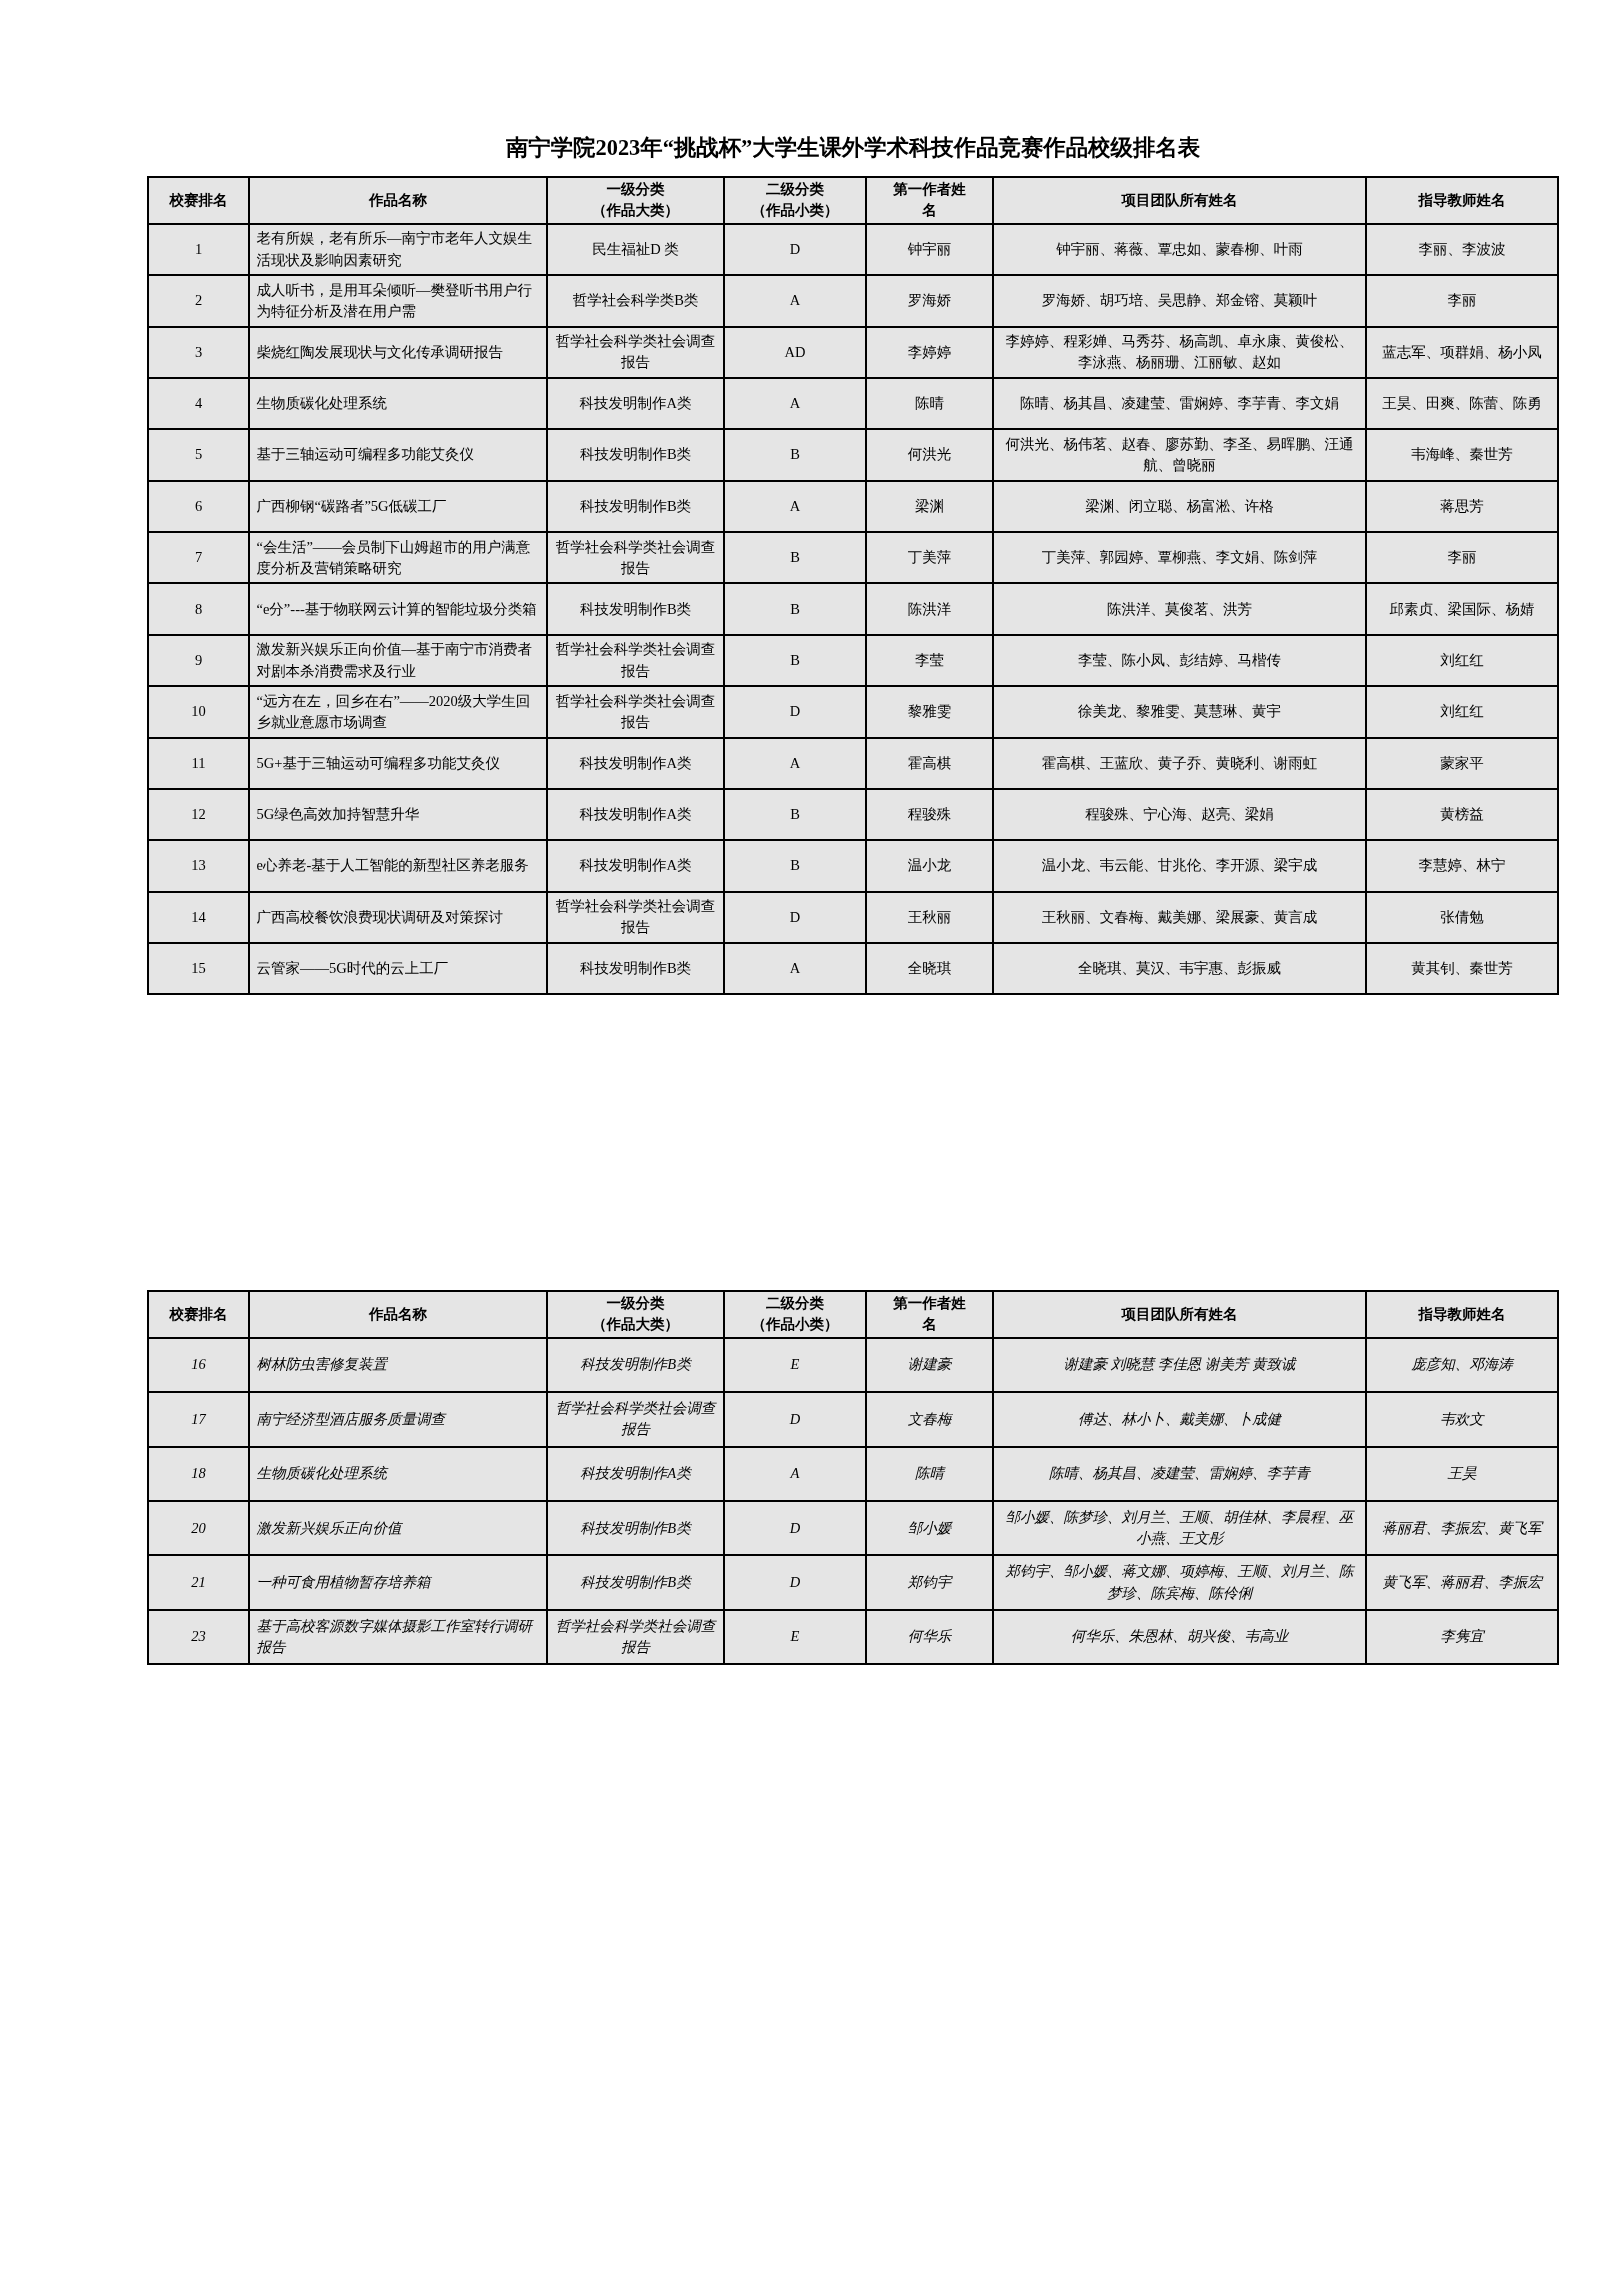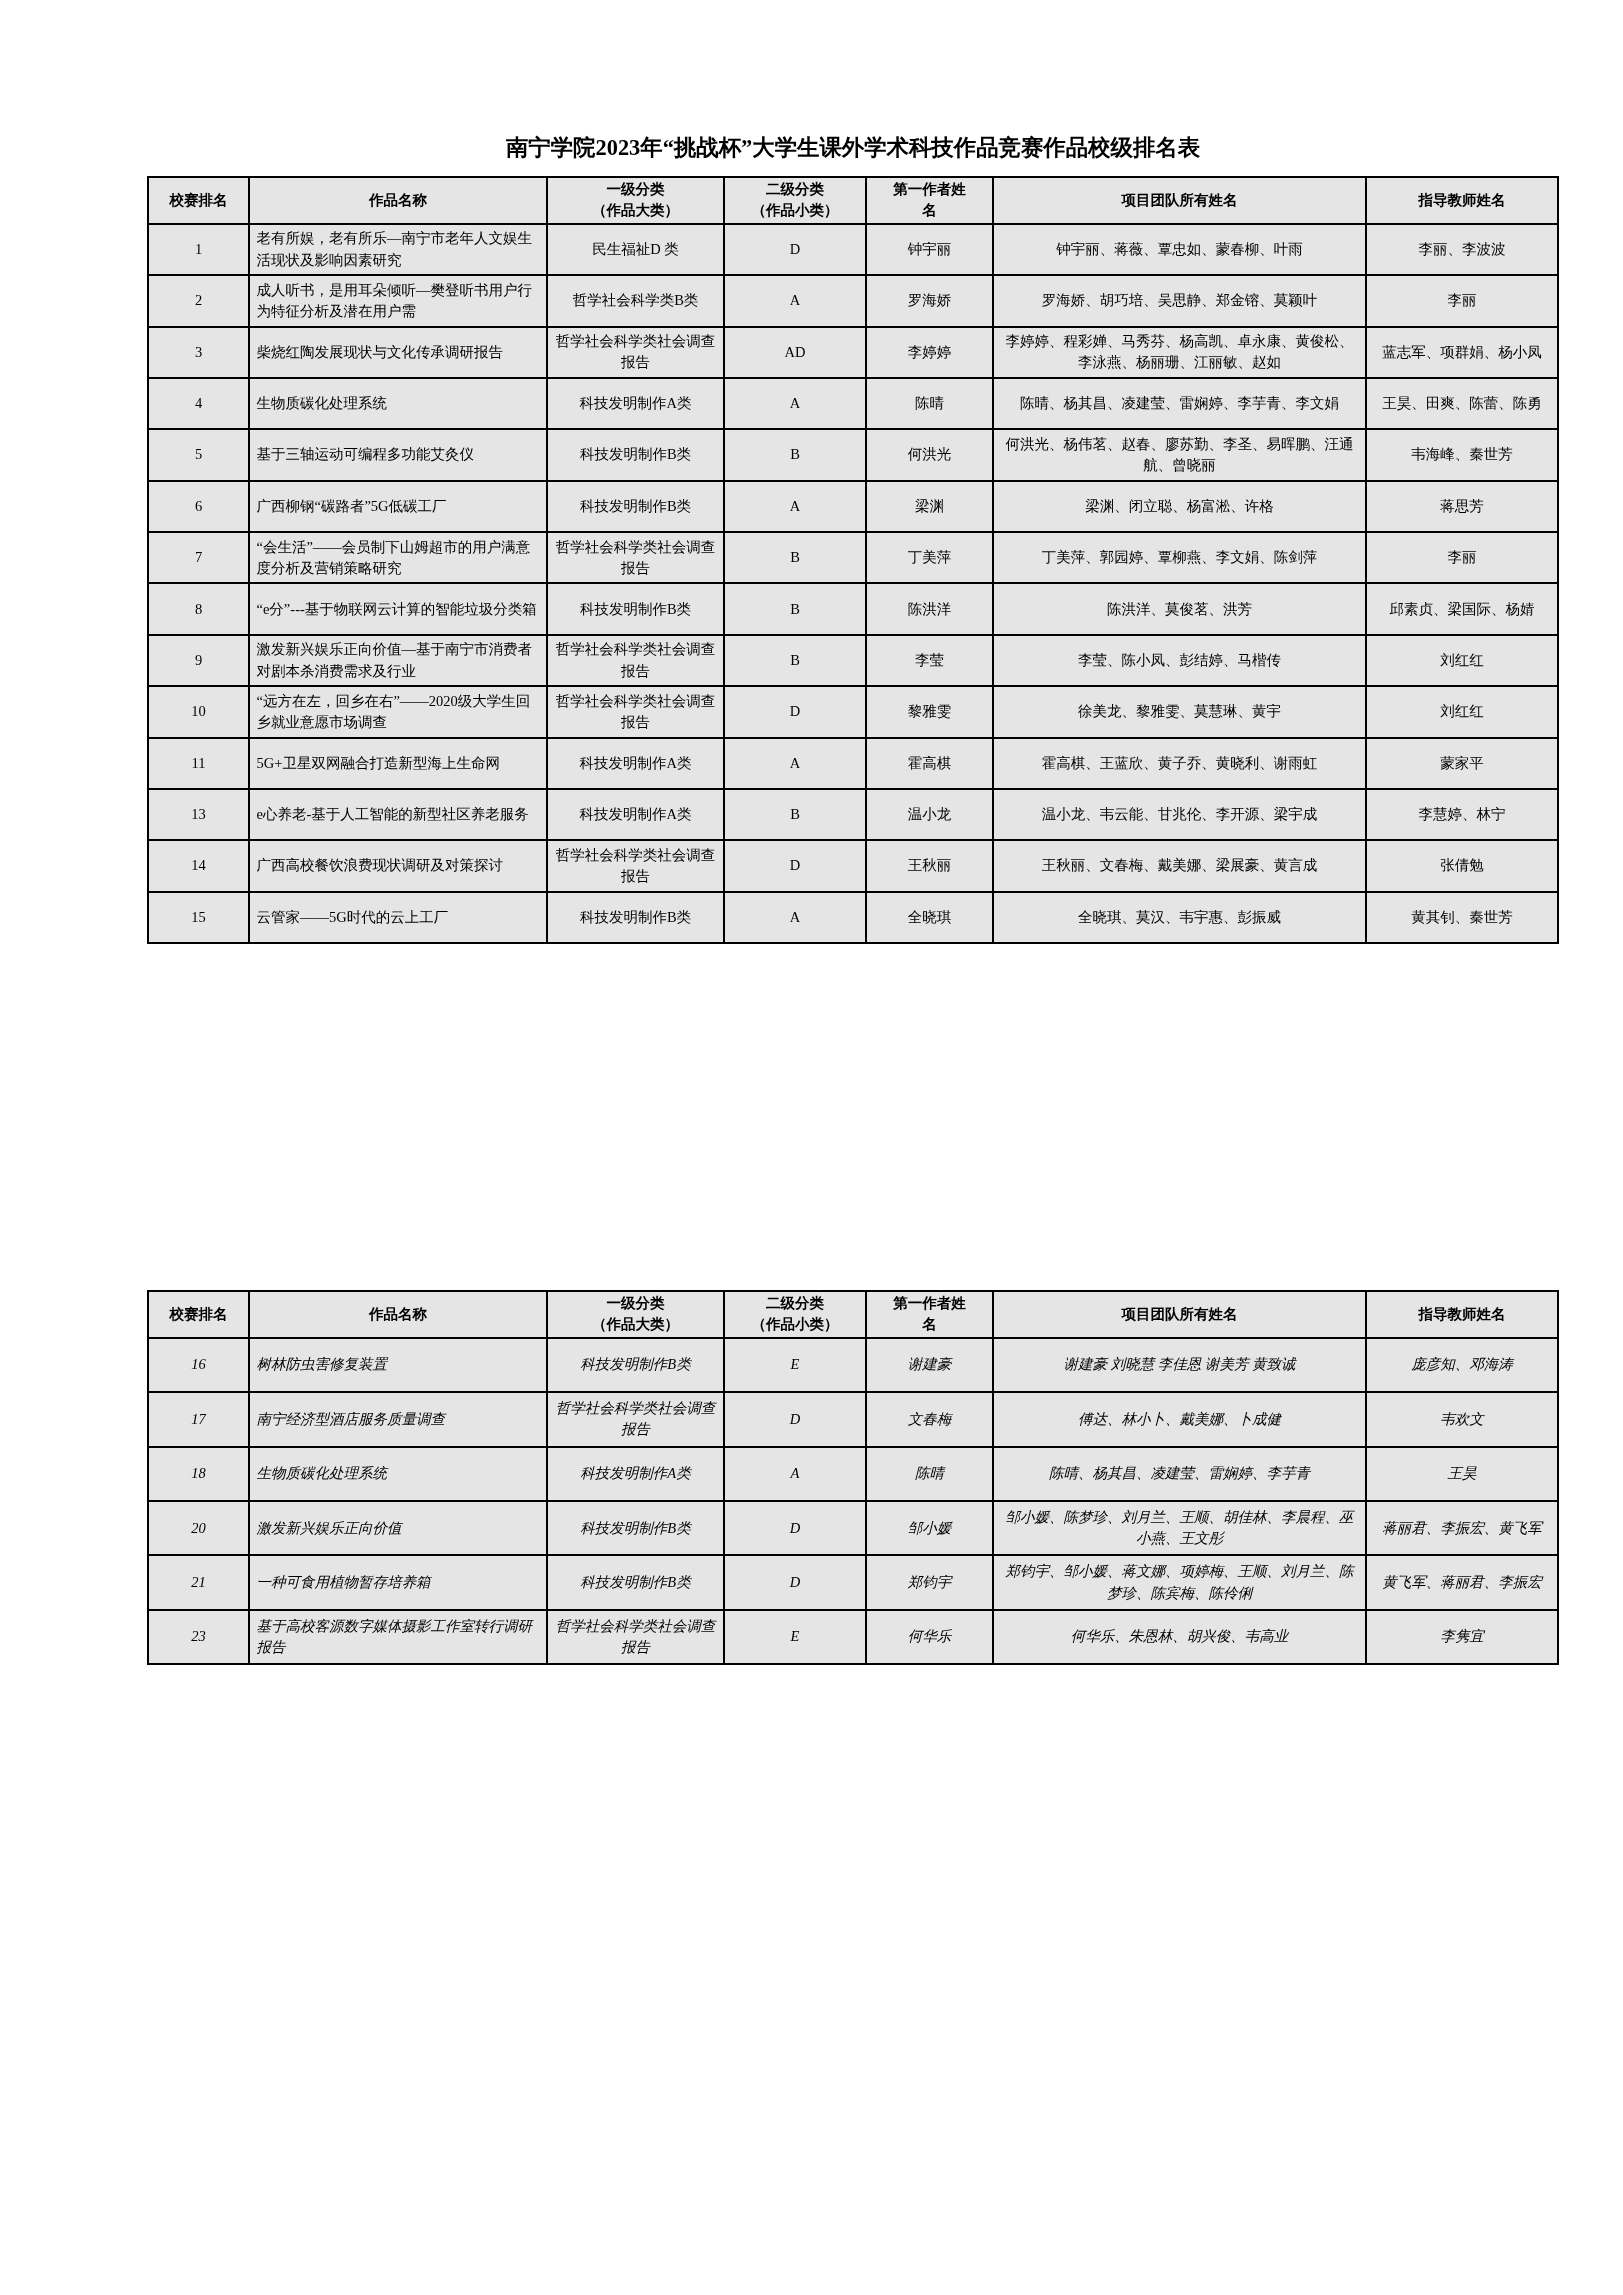--- a/index.html
+++ b/index.html
@@ -176,26 +176,35 @@
           <td class="col-rank">10</td>
           <td class="col-title">“远方在左，回乡在右”——2020级大学生回乡就业意愿市场调查</td>
           <td class="col-category1">哲学社会科学类社会调查报告</td>
           <td class="col-category2">D</td>
           <td class="col-author">黎雅雯</td>
           <td class="col-team">徐美龙、黎雅雯、莫慧琳、黄宇</td>
           <td class="col-teachers">刘红红</td>
         </tr>
         <tr>
           <td class="col-rank">11</td>
-          <td class="col-title">5G+卫星双网融合打造新型海上生命网</td>
+          <td class="col-title">5G+基于三轴运动可编程多功能艾灸仪</td>
           <td class="col-category1">科技发明制作A类</td>
           <td class="col-category2">A</td>
           <td class="col-author">霍高棋</td>
           <td class="col-team">霍高棋、王蓝欣、黄子乔、黄晓利、谢雨虹</td>
           <td class="col-teachers">蒙家平</td>
+        </tr>
+        <tr>
+          <td class="col-rank">12</td>
+          <td class="col-title">5G绿色高效加持智慧升华</td>
+          <td class="col-category1">科技发明制作A类</td>
+          <td class="col-category2">B</td>
+          <td class="col-author">程骏殊</td>
+          <td class="col-team">程骏殊、宁心海、赵亮、梁娟</td>
+          <td class="col-teachers">黄榜益</td>
         </tr>
         <tr>
           <td class="col-rank">13</td>
           <td class="col-title">e心养老-基于人工智能的新型社区养老服务</td>
           <td class="col-category1">科技发明制作A类</td>
           <td class="col-category2">B</td>
           <td class="col-author">温小龙</td>
           <td class="col-team">温小龙、韦云能、甘兆伦、李开源、梁宇成</td>
           <td class="col-teachers">李慧婷、林宁</td>
         </tr>

